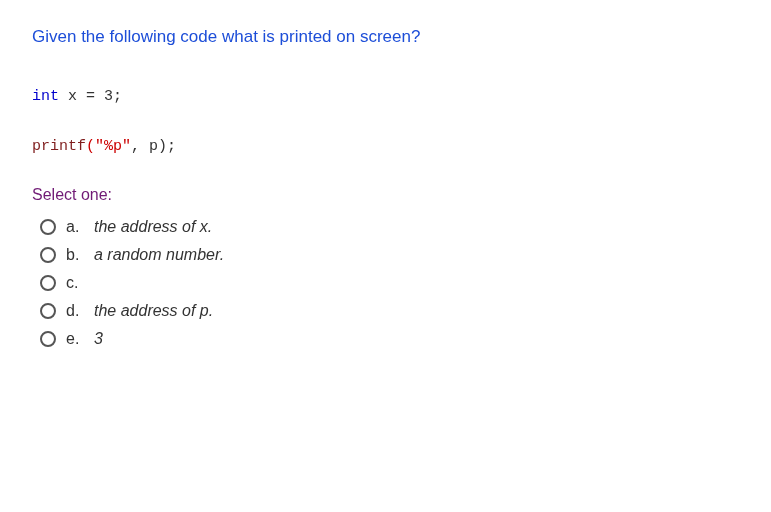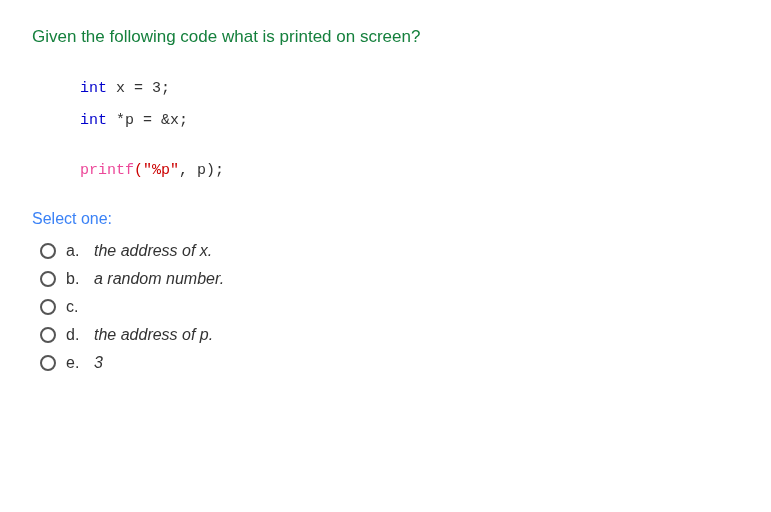--- a/index.html
+++ b/index.html
@@ -13,58 +13,57 @@
       font-family: Arial, sans-serif;
       font-size: 16px;
       color: #333333;
       padding: 24px 32px;
       width: 771px;
       min-height: 512px;
     }
 
     .question-text {
       font-size: 17px;
-      color: #15803d;
-      margin-bottom: 24px;
+      color: #1d4ed8;
+      margin-bottom: 32px;
       line-height: 1.5;
     }
 
     .code-block {
       font-family: 'Courier New', Courier, monospace;
       font-size: 15px;
-      margin-left: 48px;
       margin-bottom: 24px;
       line-height: 2;
     }
 
     .code-line {
       display: block;
       margin-bottom: 2px;
     }
 
     .code-line-empty {
       display: block;
       height: 18px;
     }
 
     .kw-blue {
       color: #0000cc;
     }
 
     .kw-green {
-      color: #ec4899;
+      color: #7f1d1d;
     }
 
     .kw-red {
       color: #cc0000;
     }
 
     .select-label {
       font-size: 16px;
-      color: #3b82f6;
+      color: #701a75;
       margin-bottom: 14px;
     }
 
     .options-list {
       list-style: none;
       margin-left: 8px;
     }
 
     .option-item {
       display: flex;
@@ -99,23 +98,20 @@
   </style>
 </head>
 <body>
 
 <p class="question-text">Given the following code what is printed on screen?</p>
 
 <div class="code-block">
   <span class="code-line">
     <span class="kw-blue">int</span><span> x = 3;</span>
   </span>
-  <span class="code-line">
-    <span class="kw-blue">int</span><span> *p = &amp;x;</span>
-  </span>
   <span class="code-line-empty"></span>
   <span class="code-line">
     <span class="kw-green">printf</span><span class="kw-red">("%p"</span><span>, p);</span>
   </span>
 </div>
 
 <p class="select-label">Select one:</p>
 
 <ul class="options-list">
 <li class="option-item">

